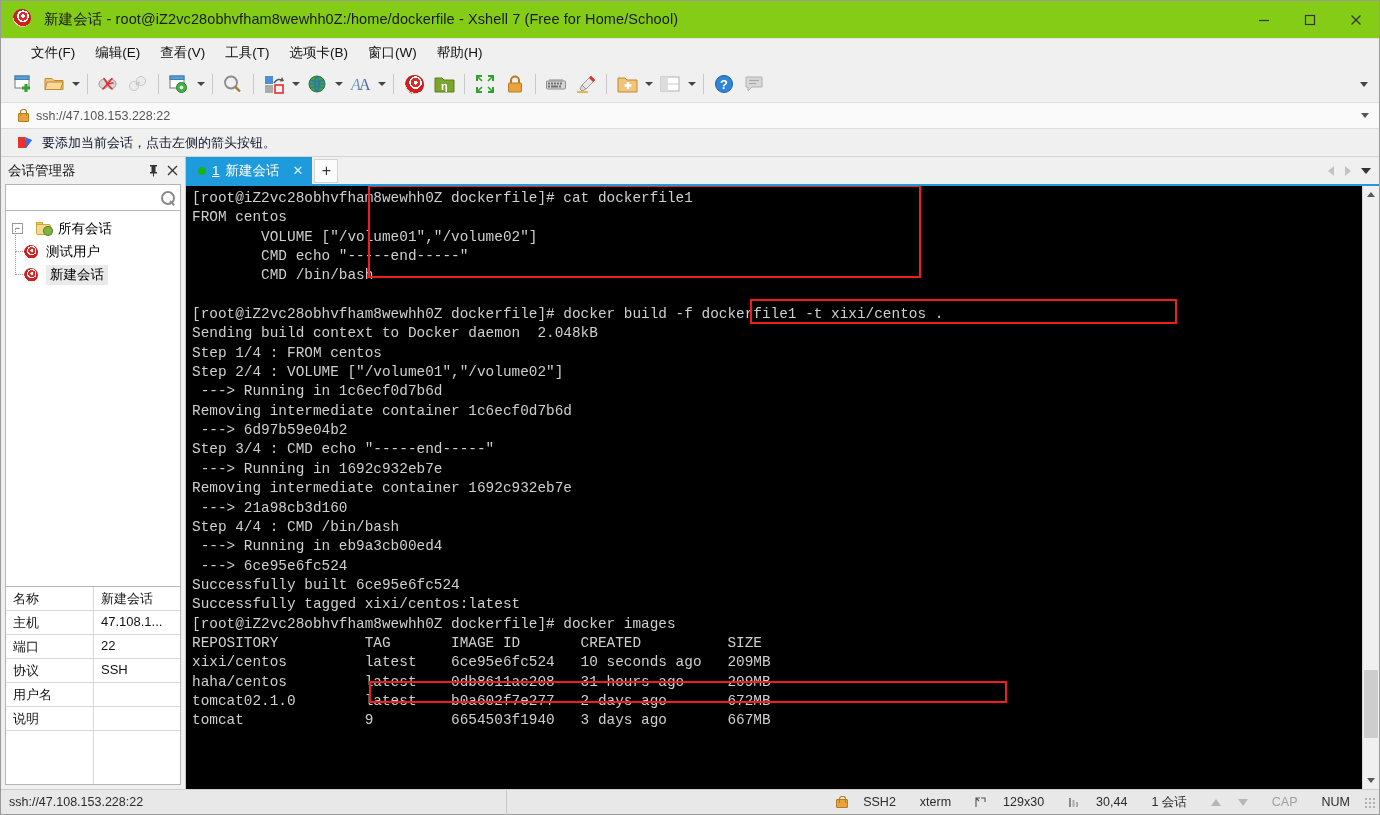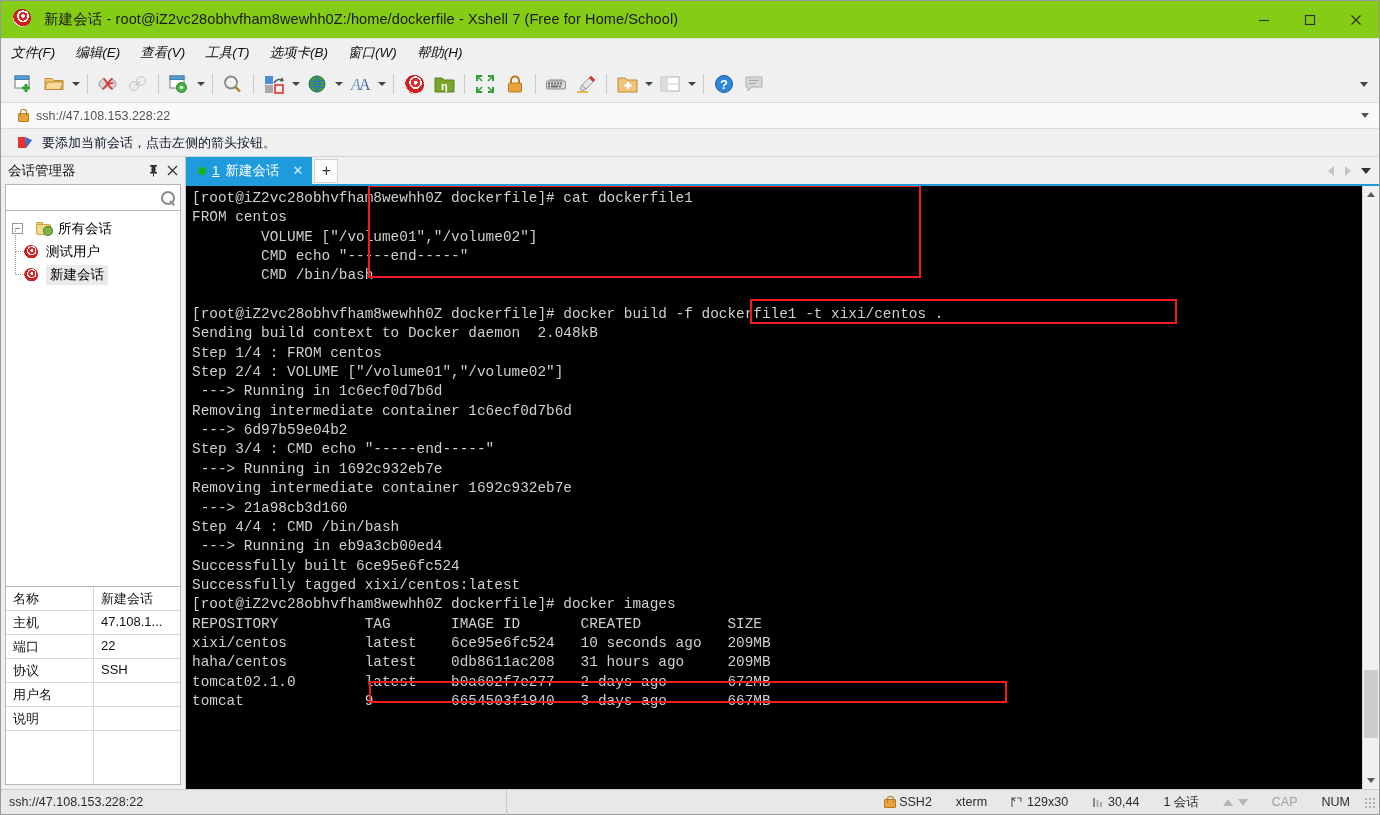--- a/index.html
+++ b/index.html
@@ -45,21 +45,21 @@
     width: 46px; height: 38px;
     display: flex; align-items: center; justify-content: center;
     color: #333;
   }
 
   
   .menubar {
     height: 27px; min-height: 27px;
     background: #f0f0f0;
     display: flex; align-items: center;
-    font-style: italic;
+    padding-left: 20px;
   }
   .menu-item {
     padding: 3px 10px; font-size: 13.5px; color: #111; white-space: nowrap;
   }
 
   
   .toolbar {
     height: 37px; min-height: 37px;
     background: #f0f0f0;
     display: flex; align-items: center;
@@ -267,21 +267,21 @@
 
   
   .statusbar {
     height: 25px; min-height: 25px;
     background: #e8e8e8; border-top: 1px solid #cfcfcf;
     display: flex; align-items: center; font-size: 12.5px; color:#2b2b2b;
   }
   .sb-url { padding-left: 8px; width: 505px; }
   .sb-cell { border-left: 1px solid #c9c9c9; height: 25px; display:flex; align-items:center; padding: 0 10px; }
   .st-items { margin-left: auto; display: flex; align-items: center; height: 25px; gap: 0; }
-  .st-i { display: flex; align-items: center; gap: 5px; padding: 0 12px; white-space: nowrap; }
+  .st-i { display: flex; align-items: center; gap: 17px; padding: 0 12px; white-space: nowrap; }
   .st-i.dim { color: #a0a0a0; }
   .lock-sm { width: 10px; height: 12px; position: relative; flex:none; }
   .lock-sm::before { content:""; position:absolute; left:0; bottom:0; width:10px; height:7px; background:#e8a33d; border:1px solid #b87c20; border-radius:1px;}
   .lock-sm::after { content:""; position:absolute; left:2.5px; top:0; width:5px; height:6px; border:1.5px solid #b87c20; border-bottom:none; border-radius:3px 3px 0 0;}
   .arrow-up { width:0;height:0;border-left:5px solid transparent;border-right:5px solid transparent;border-bottom:7px solid #b6b6b6; }
   .arrow-dn { width:0;height:0;border-left:5px solid transparent;border-right:5px solid transparent;border-top:7px solid #b6b6b6; }
   .grip { width: 14px; height: 14px; margin-right:3px; position: relative; }
   .grip::before {
     content:""; position:absolute; right:1px; bottom:1px; width:11px; height:11px;
     background:
@@ -678,20 +678,21 @@
             <div class="tline">Step 2/4 : VOLUME ["/volume01","/volume02"]</div>
             <div class="tline"> ---&gt; Running in 1c6ecf0d7b6d</div>
             <div class="tline">Removing intermediate container 1c6ecf0d7b6d</div>
             <div class="tline"> ---&gt; 6d97b59e04b2</div>
             <div class="tline">Step 3/4 : CMD echo "-----end-----"</div>
             <div class="tline"> ---&gt; Running in 1692c932eb7e</div>
             <div class="tline">Removing intermediate container 1692c932eb7e</div>
             <div class="tline"> ---&gt; 21a98cb3d160</div>
             <div class="tline">Step 4/4 : CMD /bin/bash</div>
             <div class="tline"> ---&gt; Running in eb9a3cb00ed4</div>
+            <div class="tline"> ---&gt; 6ce95e6fc524</div>
             <div class="tline">Successfully built 6ce95e6fc524</div>
             <div class="tline">Successfully tagged xixi/centos:latest</div>
             <div class="tline">[root@iZ2vc28obhvfham8wewhh0Z dockerfile]# docker images</div>
             <div class="tline">REPOSITORY          TAG       IMAGE ID       CREATED          SIZE</div>
             <div class="tline">xixi/centos         latest    6ce95e6fc524   10 seconds ago   209MB</div>
             <div class="tline">haha/centos         latest    0db8611ac208   31 hours ago     209MB</div>
             <div class="tline">tomcat02.1.0        latest    b0a602f7e277   2 days ago       672MB</div>
             <div class="tline">tomcat              9         6654503f1940   3 days ago       667MB</div>
             <div class="hl" style="left: 186px; top: 2px; width: 553px; height: 93px; border-color: rgb(241, 28, 28); margin-left: -4px; margin-top: -3px;"></div>
             <div class="hl" style="left: 568px; top: 116px; width: 427px; height: 25px; border-color: rgb(241, 28, 28); margin-left: -4px; margin-top: -3px;"></div>

